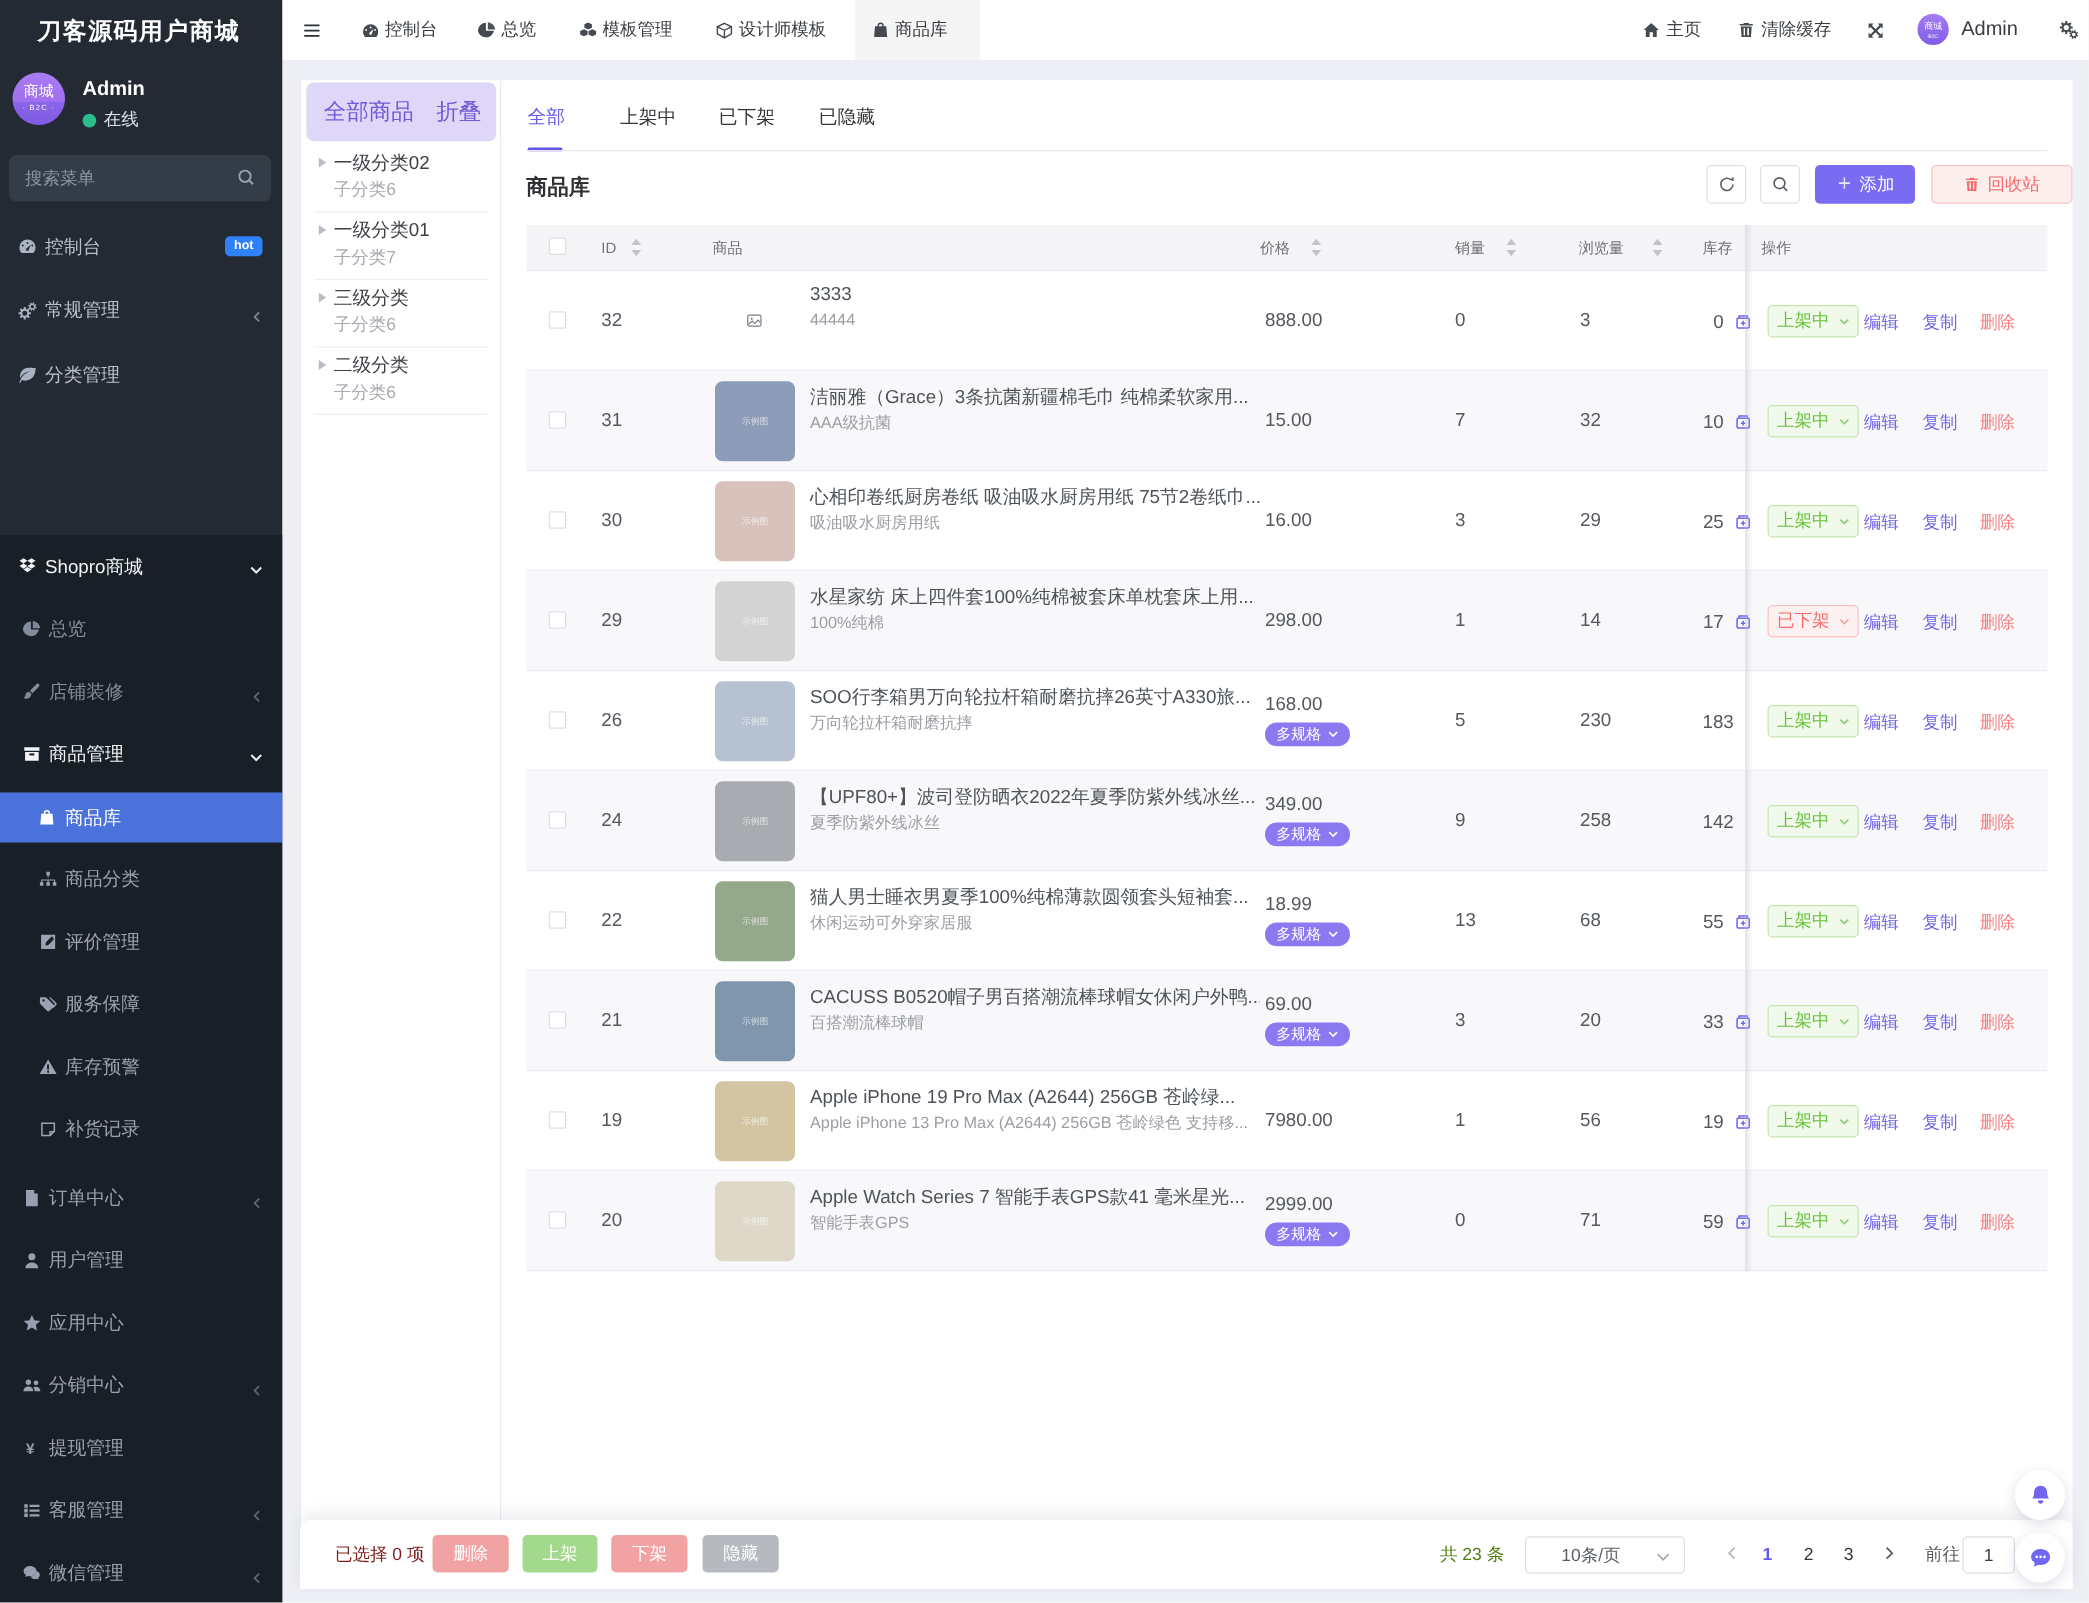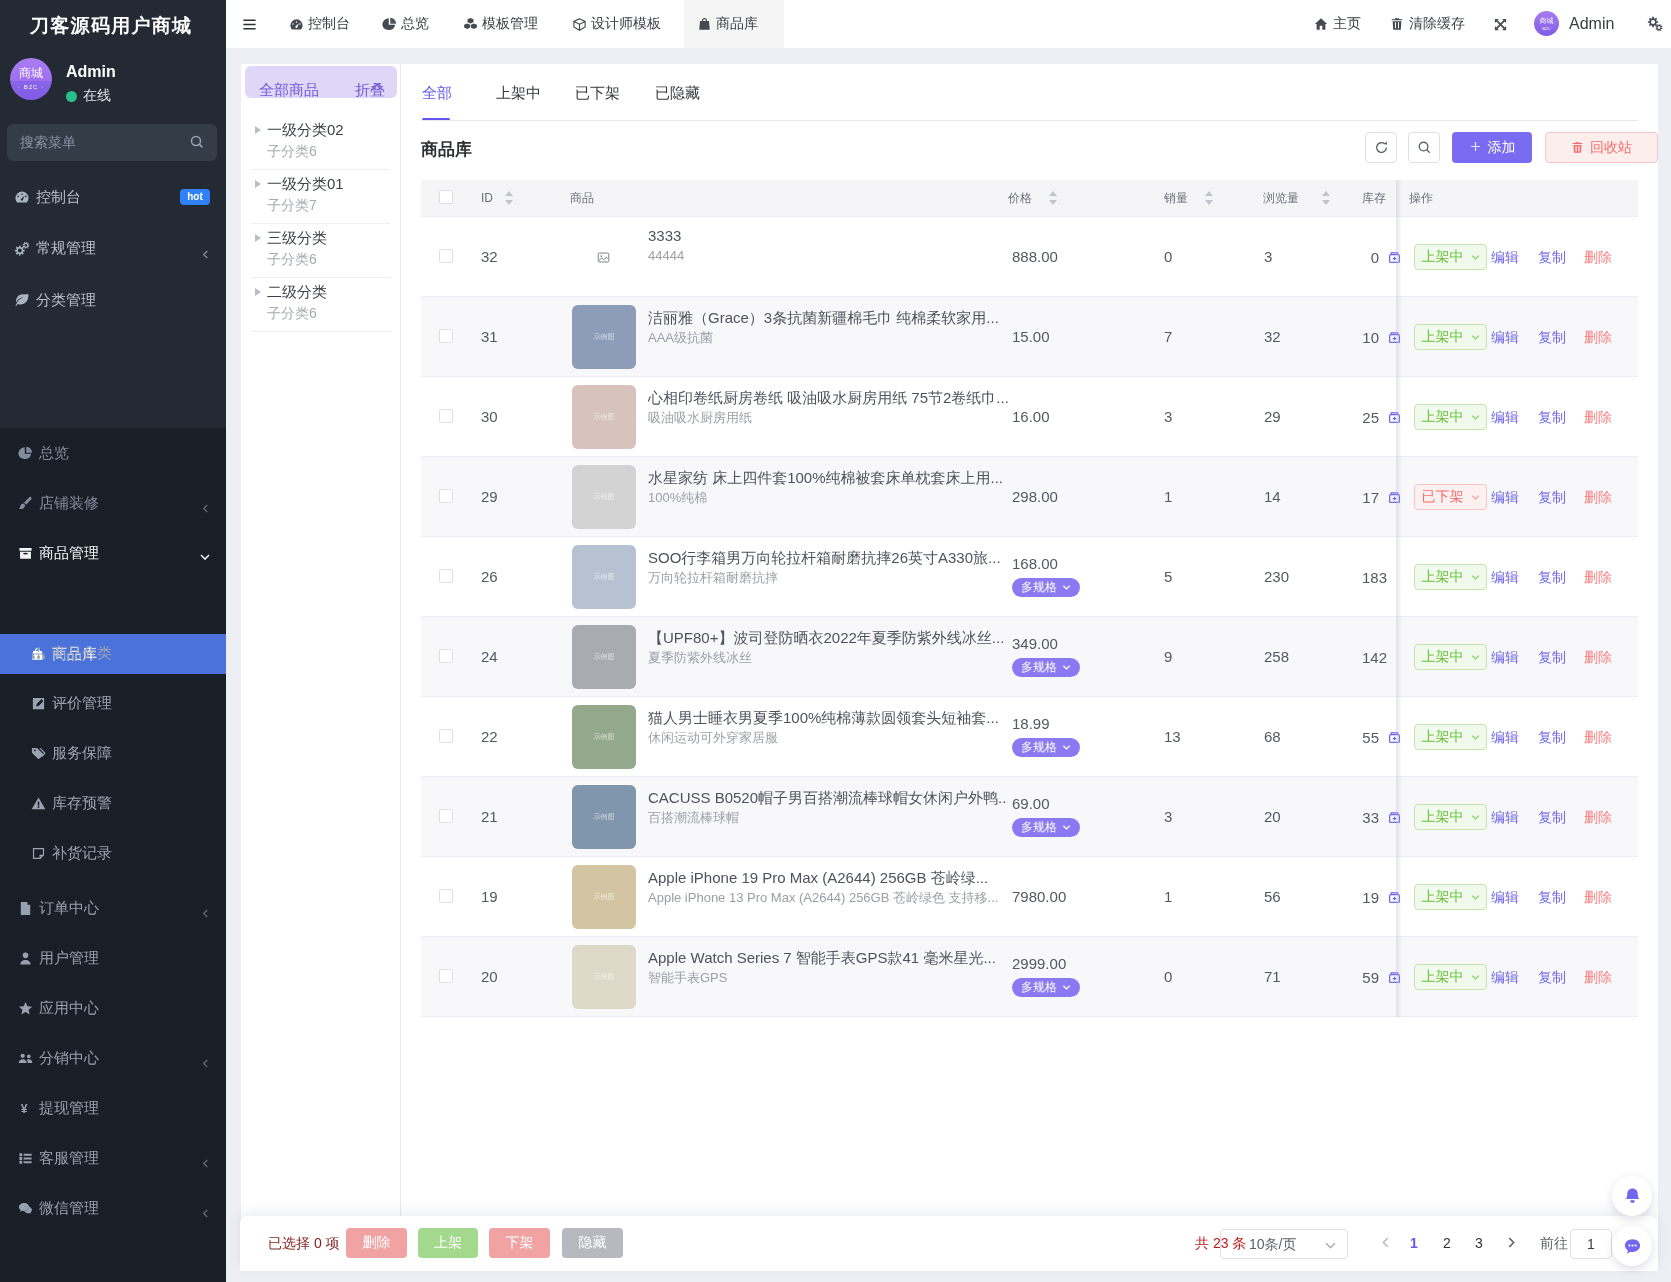--- a/index.html
+++ b/index.html
@@ -31,21 +31,21 @@
 .hot{position:absolute;right:16px;top:17px;width:30px;height:16px;background:#2f81f7;border-radius:4px;color:#fff;font-size:10px;font-weight:bold;text-align:center;line-height:16px;}
 .chev{position:absolute;right:16px;top:21px;}
 
 .topbar{position:absolute;left:226px;top:0;width:1445px;height:48px;background:#fff;}
 .tnav{position:absolute;top:0;height:48px;display:flex;align-items:center;gap:4px;font-size:14px;color:#35383d;}
 .tnav .ic{width:16px;height:16px;display:flex;align-items:center;justify-content:center;}
 .tactive{position:absolute;left:458px;top:0;width:100px;height:48px;background:#f5f5f6;}
 
 .content{position:absolute;left:226px;top:48px;width:1445px;height:1234px;background:#edeff4;}
 .catpanel{position:absolute;left:241px;top:64px;width:160px;height:1207px;background:#fff;border-right:1px solid #e7e9ef;}
-.cathead{position:absolute;left:4px;top:2px;width:152px;height:32px;background:#ded7f7;border-radius:6px;color:#7459d8;font-size:15px;line-height:47px;}
+.cathead{position:absolute;left:4px;top:2px;width:152px;height:47px;background:#ded7f7;border-radius:6px;color:#7459d8;font-size:18px;line-height:47px;}
 .cathead .l{position:absolute;left:14px;}
 .cathead .r{position:absolute;right:12px;}
 .titem{position:absolute;left:10px;width:139px;height:54px;border-bottom:1px solid #efeff1;}
 .titem .car{position:absolute;left:4px;top:10px;width:0;height:0;border-left:6px solid #b9bdc5;border-top:4.5px solid transparent;border-bottom:4.5px solid transparent;}
 .titem .tt{position:absolute;left:16px;top:5px;font-size:15px;color:#3d4147;}
 .titem .ts{position:absolute;left:16px;top:27px;font-size:14px;color:#a7aab0;}
 .mainpanel{position:absolute;left:401px;top:64px;width:1257px;height:1207px;background:#fff;}
 
 .tab{position:absolute;top:20px;font-size:15px;color:#33363b;}
 .tab.act{color:#6459ee;}
@@ -113,20 +113,27 @@
         </span>常规管理<div class="chev"><svg width="9" height="9" viewBox="0 0 10 10">
             <path fill="none" stroke="#7d8796" stroke-width="1.6" d="M7 1 3 5l4 4"></path>
           </svg></div></div>
 <div class="mi top"><span class="ic" style="color:#a9b3c2">
           <svg width="16" height="16" viewBox="0 0 16 16">
             <path fill="currentColor" d="M14.5 2.2c.2 5.5-2.6 10.3-8.3 10.3-1.5 0-2.8-.5-3.6-1.1 1.6-4 4.9-4.9 7.2-6.6-2.7 1-5.7 1.9-7.7 5.6-.5-3 .9-8.2 7.3-8.2 1.8 0 3.1.3 5.1 0zM1.4 14.3c.3-1 .8-2.2 1.2-2.9l1 .8c-.7.6-1.3 1.3-1.5 2.1z"></path>
           </svg>
         </span>分类管理</div>
 </div>
 <div class="darksec">
+<div class="mi lit"><span class="ic">
+          <svg width="16" height="16" viewBox="0 0 16 16">
+            <path fill="currentColor" d="M4.8 1.5 8 3.6 4.8 5.7 1.6 3.6zm6.4 0 3.2 2.1-3.2 2.1L8 3.6zM1.6 7.8l3.2-2.1L8 7.8 4.8 9.9zm9.6-2.1 3.2 2.1-3.2 2.1L8 7.8zM4.8 10.6 8 8.5l3.2 2.1L8 12.7z"></path>
+          </svg>
+        </span>Shopro商城<div class="chev" style="top:20px"><svg width="10" height="10" viewBox="0 0 10 10">
+            <path fill="none" stroke="#e8ebf0" stroke-width="1.6" d="M1 3l4 4 4-4"></path>
+          </svg></div></div>
 <div class="mi dim"><span class="ic" style="margin-left:17px">
           <svg width="15" height="15" viewBox="0 0 16 16">
             <path fill="currentColor" d="M7.2 1.3v6.9h6.9a7 7 0 0 1-13.8-.6 7 7 0 0 1 6.9-6.3z"></path>
             <path fill="currentColor" d="M8.8 0.8a7 7 0 0 1 6.3 6.3H8.8z" opacity=".95"></path>
           </svg>
         </span>总览</div>
 <div class="mi dim"><span class="ic" style="margin-left:17px">
           <svg width="15" height="15" viewBox="0 0 16 16">
             <path fill="currentColor" d="M13.9 1.2c.7.6.8 1.7.1 2.4L8.5 9.2 6.4 7.1l5.3-5.6c.6-.6 1.6-.8 2.2-.3zM5.7 7.9l2 2s-.7 2.6-2 3.3c-1.4.8-3.9.9-4.6.1-.2-.3.8-.7 1.1-1.4.5-1 .3-2 1-2.9.7-.8 2.5-1.1 2.5-1.1z"></path>
           </svg>
@@ -585,21 +592,21 @@
 <div class="lnk lk2" style="left:1163px">删除</div>
 </div>
 <div class="vline" style="left:995px;top:116px;height:837px"></div>
 </div>
 <div class="bbar">
 <div style="position:absolute;left:28px;top:12px;height:30px;line-height:30px;font-size:14px;color:#7f1d1d">已选择 0 项</div>
 <div class="bbtn" style="left:106px;width:61px;background:#f1a3a3">删除</div>
 <div class="bbtn" style="left:178px;width:60px;background:#a3d98d">上架</div>
 <div class="bbtn" style="left:249px;width:61px;background:#f1a3a3">下架</div>
 <div class="bbtn" style="left:322px;width:61px;background:#b6b9bf">隐藏</div>
-<div class="pnum" style="left:955px;color:#b91c1c">共 23 条</div>
+<div class="pnum" style="left:912px;color:#4d7c0f">共 23 条</div>
 <div class="psel"><span style="margin-left:28px">10条/页</span><svg width="11" height="11" viewBox="0 0 10 10" style="position:absolute;right:11px;top:10px">
         <path fill="none" stroke="#a8abb2" stroke-width="1.3" d="M1 3l4 4 4-4"></path>
       </svg></div>
 <div class="pnum" style="left:1140px;color:#b9bcc1"><svg width="11" height="11" viewBox="0 0 10 10">
         <path fill="none" stroke="#b9bcc1" stroke-width="1.4" d="M7 1 3 5l4 4"></path>
       </svg></div>
 <div class="pnum" style="left:1170px;color:#6459ee;font-weight:bold">1</div>
 <div class="pnum" style="left:1203px">2</div>
 <div class="pnum" style="left:1235px">3</div>
 <div class="pnum" style="left:1266px"><svg width="11" height="11" viewBox="0 0 10 10">

